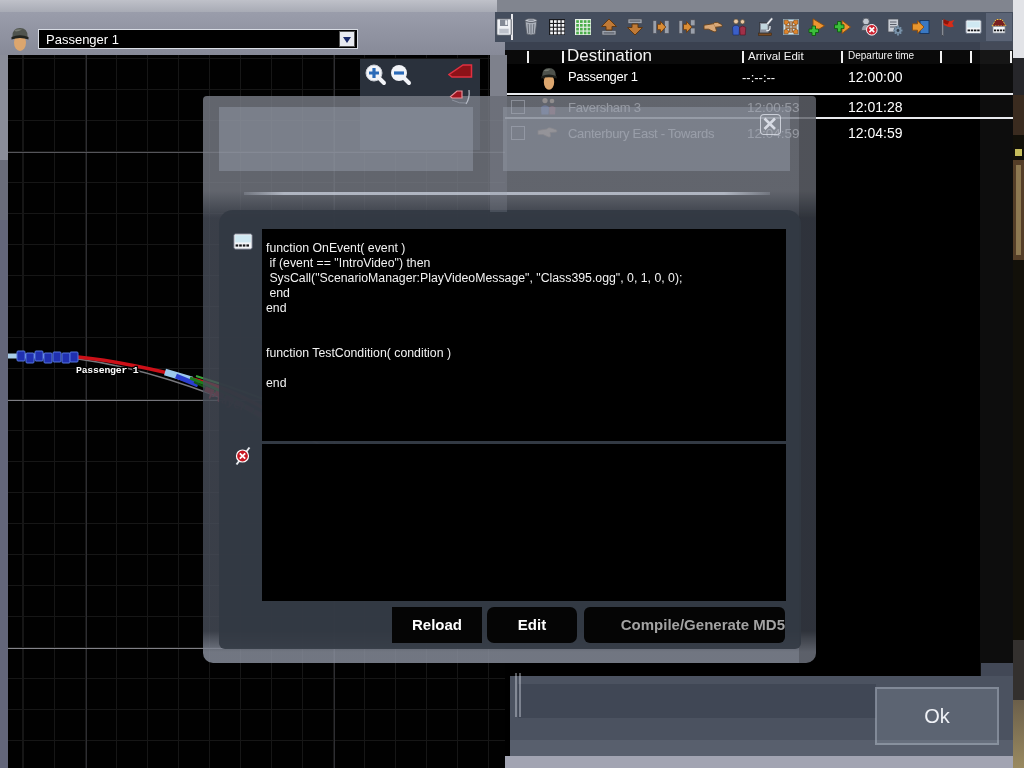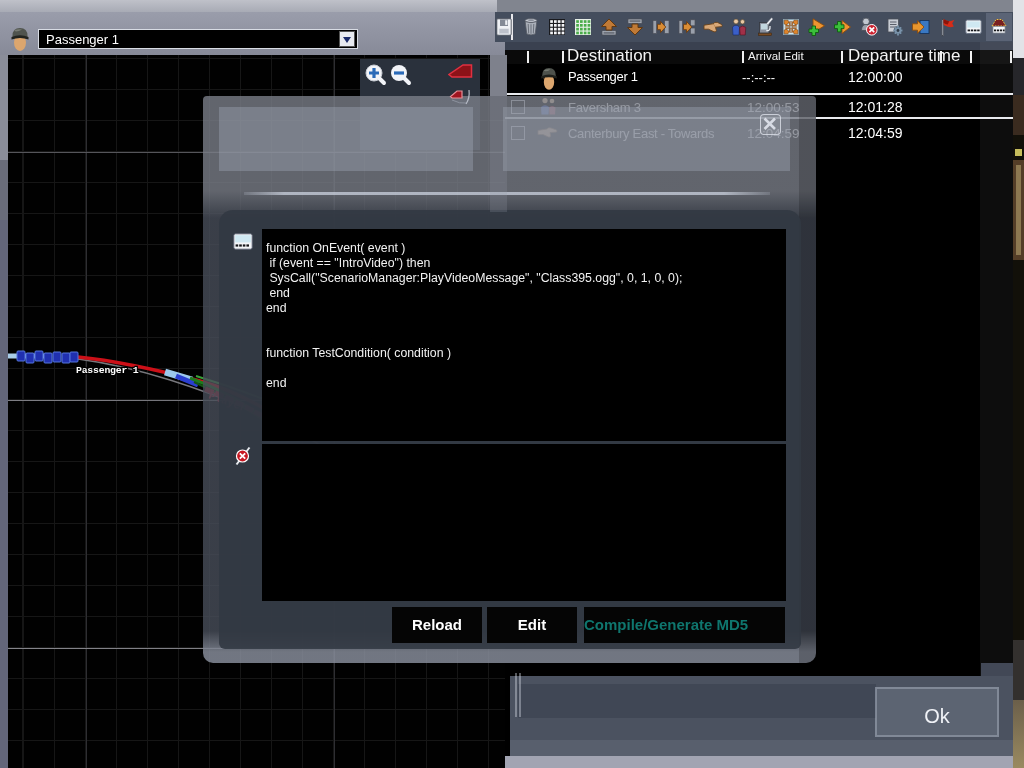--- a/index.html
+++ b/index.html
@@ -64,21 +64,21 @@
 
   <div class="abs" style="left:527px;top:51px;width:2px;height:12px;background:#f0f0f0;"></div>
   <div class="abs" style="left:562px;top:51px;width:2px;height:12px;background:#f0f0f0;"></div>
   <div class="abs" style="left:742px;top:51px;width:2px;height:12px;background:#f0f0f0;"></div>
   <div class="abs" style="left:841px;top:51px;width:2px;height:12px;background:#f0f0f0;"></div>
   <div class="abs" style="left:940px;top:51px;width:2px;height:12px;background:#f0f0f0;"></div>
   <div class="abs" style="left:970px;top:51px;width:2px;height:12px;background:#f0f0f0;"></div>
   <div class="abs" style="left:1010px;top:51px;width:2px;height:12px;background:#f0f0f0;"></div>
   <div class="abs" style="left:567px;top:50px;color:#f2f2f2;font-size:17px;line-height:12px;">Destination</div>
   <div class="abs" style="left:748px;top:50px;color:#f2f2f2;font-size:11.5px;line-height:12px;">Arrival Edit</div>
-  <div class="abs" style="left:848px;top:50px;color:#f2f2f2;font-size:17px;line-height:12px;">Departure time</div>
+  <div class="abs" style="left:848px;top:50px;color:#f2f2f2;font-size:10px;line-height:12px;">Departure time</div>
 
   <div class="abs" style="left:568px;top:69px;color:#fff;font-size:13px;letter-spacing:-0.3px;">Passenger 1</div>
   <div class="abs" style="left:742px;top:70px;color:#fff;font-size:13px;">--:--:--</div>
   <div class="abs" style="left:848px;top:69px;color:#fff;font-size:14px;">12:00:00</div>
   <div class="abs" style="left:505px;top:93px;width:508px;height:2px;background:#e8eaee;"></div>
 
   <div class="abs" style="left:511px;top:100px;width:12px;height:12px;border:1.5px solid #c8ccd4;"></div>
   <div class="abs" style="left:568px;top:100px;color:#fff;font-size:13px;letter-spacing:-0.3px;">Faversham 3</div>
   <div class="abs" style="left:747px;top:100px;color:#fff;font-size:13.5px;">12:00:53</div>
   <div class="abs" style="left:848px;top:99px;color:#fff;font-size:14px;">12:01:28</div>
@@ -157,28 +157,28 @@
   </svg>
   <svg class="abs" style="left:233px;top:446px;" width="20" height="20" viewBox="0 0 20 20">
     <path d="M16.5,1.5 L3.5,18.5" stroke="#e8ebf0" stroke-width="2"></path>
     <circle cx="9.5" cy="10" r="6" fill="#c81822" stroke="#ffffff" stroke-width="1.2"></circle>
     <path d="M6.8,7.3 L12.2,12.7 M12.2,7.3 L6.8,12.7" stroke="#fff" stroke-width="1.8"></path>
   </svg>
 
   <div class="abs" style="left:392px;top:607px;width:90px;height:36px;background:#050505;color:#fff;
        font-size:15px;font-weight:bold;text-align:center;line-height:36px;">Reload</div>
   <div class="abs" style="left:487px;top:607px;width:90px;height:36px;background:#050505;color:#fff;
-       font-size:15px;font-weight:bold;text-align:center;line-height:36px;">Edit</div>
-  <div class="abs" style="left:584px;top:607px;width:201px;height:36px;background:#050505;color:#0f766e;
-       font-size:15px;font-weight:bold;text-align:left;line-height:36px;">Compile/Generate MD5</div>
+       font-size:15px;font-weight:bold;text-align:center;line-height:36px;border-radius:7px;">Edit</div>
+  <div class="abs" style="left:584px;top:607px;width:201px;height:36px;background:#050505;color:#a3a3a3;
+       font-size:15px;font-weight:bold;text-align:right;line-height:36px;border-radius:6px;">Compile/Generate MD5</div>
 
   <div class="abs" style="left:981px;top:663px;width:32px;height:13px;background:rgba(83,91,109,0.76);"></div>
   <div class="abs" style="left:510px;top:676px;width:503px;height:80px;background:rgba(99,108,126,0.76);"></div>
   <div class="abs" style="left:518px;top:684px;width:358px;height:34px;background:rgba(30,38,50,0.25);"></div>
-  <div class="abs" style="left:875px;top:687px;width:124px;height:50px;background:rgba(200,210,225,0.14);
+  <div class="abs" style="left:875px;top:687px;width:124px;height:58px;background:rgba(200,210,225,0.14);
        border:2px solid rgba(190,198,214,0.38);box-sizing:border-box;color:#f0f2f7;font-size:20px;
        text-align:center;line-height:54px;">Ok</div>
   <div class="abs" style="left:510px;top:740px;width:503px;height:16px;background:rgba(205,212,226,0.10);"></div>
   <div class="abs" style="left:515px;top:673px;width:2px;height:44px;background:rgba(215,220,230,0.40);"></div>
   <div class="abs" style="left:519px;top:673px;width:2px;height:44px;background:rgba(215,220,230,0.40);"></div>
   <div class="abs" style="left:505px;top:756px;width:508px;height:12px;background:#a2a4b2;"></div>
 
   <div class="abs" style="left:1013px;top:0;width:11px;height:768px;background:#121009;"></div>
   <div class="abs" style="left:1013px;top:0;width:11px;height:58px;background:#e2e3e7;"></div>
   <div class="abs" style="left:1013px;top:58px;width:11px;height:37px;background:#26262a;"></div>

